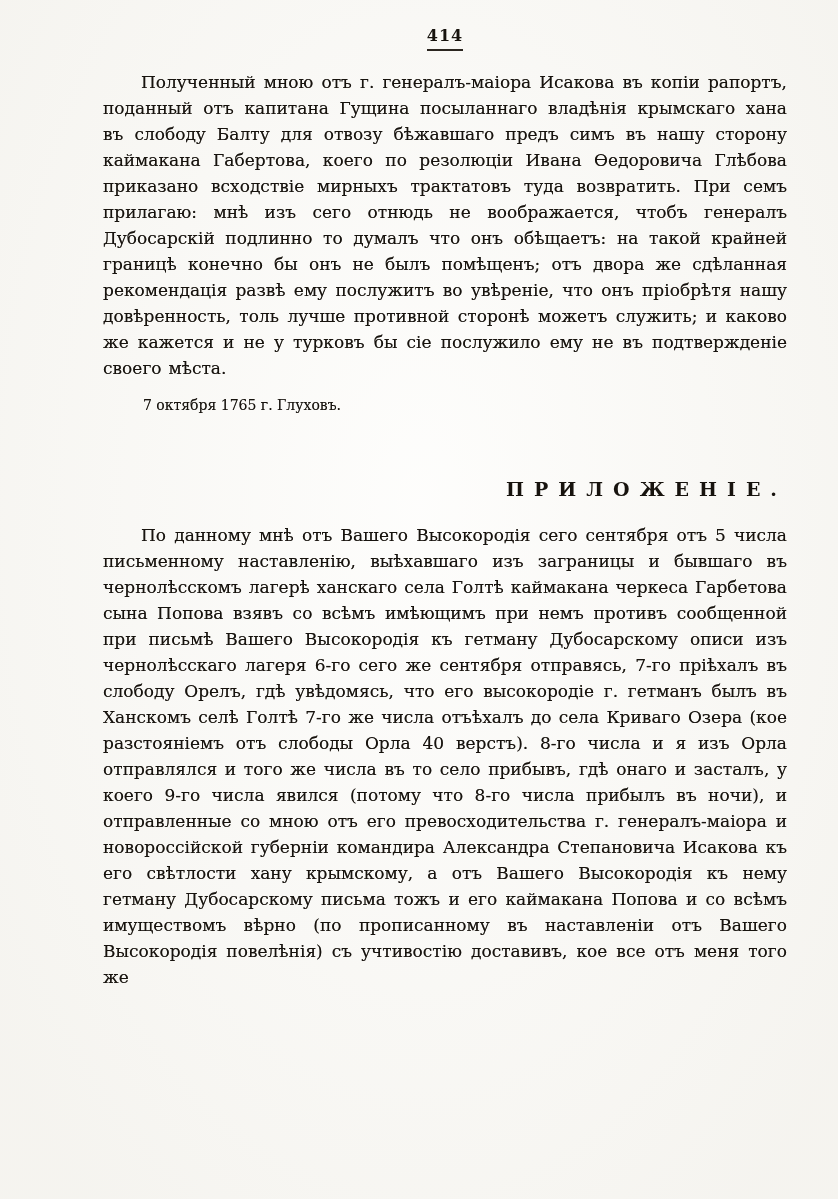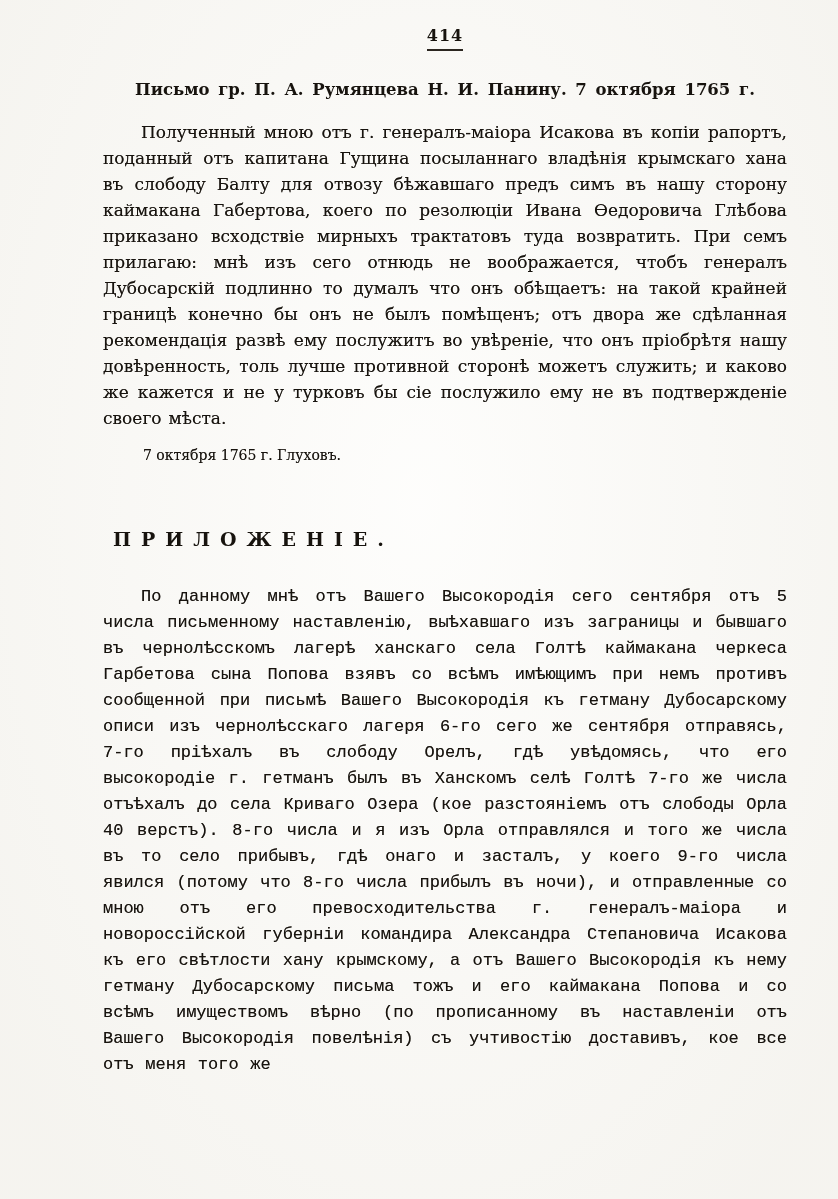--- a/index.html
+++ b/index.html
@@ -61,50 +61,48 @@
     margin-top: 0;
   }
   .letter-dateline {
     margin: 14px 0 0 40px;
     font-size: 14px;
     line-height: 20px;
     text-shadow: 0 0 0.3px rgba(20,15,10,0.5);
   }
   .appendix-title {
     margin: 62px 0 0 0;
-    text-align: left;
+    text-align: right;
     font-size: 19px;
     line-height: 25px;
     font-weight: bold;
     letter-spacing: 10px;
     text-indent: 10px;
   }
   .appendix-subtitle {
     margin: 16px 0 0 0;
     text-align: center;
     font-size: 16.5px;
     line-height: 24px;
     font-weight: bold;
   }
   .appendix-body {
-    margin-top: 32px;
-    font-family: Liberation Mono, monospace;
+    margin-top: 20px;
   }
 </style>
 </head>
 <body>
 
 <div class="scan-page">
 
   <div>
     <div class="page-number">414</div>
     <div class="page-number-rule"></div>
   </div>
 
-  <h1 class="letter-title">Письмо гр. П. А. Румянцева Н. И. Панину. 7 октября 1765 г.</h1>
 
   <p class="body-text letter-body">Полученный мною отъ г. генералъ-маіора Исакова въ копіи рапортъ, поданный отъ капитана Гущина посыланнаго владѣнія крымскаго хана въ слободу Балту для отвозу бѣжавшаго предъ симъ въ нашу сторону каймакана Габертова, коего по резолюціи Ивана Ѳедоровича Глѣбова приказано всходствіе мирныхъ трактатовъ туда возвратить. При семъ прилагаю: мнѣ изъ сего отнюдь не воображается, чтобъ генералъ Дубосарскій подлинно то думалъ что онъ обѣщаетъ: на такой крайней границѣ конечно бы онъ не былъ помѣщенъ; отъ двора же сдѣланная рекомендація развѣ ему послужитъ во увѣреніе, что онъ пріобрѣтя нашу довѣренность, толь лучше противной сторонѣ можетъ служить; и каково же кажется и не у турковъ бы сіе послужило ему не въ подтвержденіе своего мѣста.</p>
 
 
   <p class="letter-dateline">7 октября 1765 г. Глуховъ.</p>
 
   <h2 class="appendix-title">ПРИЛОЖЕНІЕ.</h2>
 
 
   <p class="body-text appendix-body">По данному мнѣ отъ Вашего Высокородія сего сентября отъ 5 числа письменному наставленію, выѣхавшаго изъ заграницы и бывшаго въ чернолѣсскомъ лагерѣ ханскаго села Голтѣ каймакана черкеса Гарбетова сына Попова взявъ со всѣмъ имѣющимъ при немъ противъ сообщенной при письмѣ Вашего Высокородія къ гетману Дубосарскому описи изъ чернолѣсскаго лагеря 6-го сего же сентября отправясь, 7-го пріѣхалъ въ слободу Орелъ, гдѣ увѣдомясь, что его высокородіе г. гетманъ былъ въ Ханскомъ селѣ Голтѣ 7-го же числа отъѣхалъ до села Криваго Озера (кое разстояніемъ отъ слободы Орла 40 верстъ). 8-го числа и я изъ Орла отправлялся и того же числа въ то село прибывъ, гдѣ онаго и засталъ, у коего 9-го числа явился (потому что 8-го числа прибылъ въ ночи), и отправленные со мною отъ его превосходительства г. генералъ-маіора и новороссійской губерніи командира Александра Степановича Исакова къ его свѣтлости хану крымскому, а отъ Вашего Высокородія къ нему гетману Дубосарскому письма тожъ и его каймакана Попова и со всѣмъ имуществомъ вѣрно (по прописанному въ наставленіи отъ Вашего Высокородія повелѣнія) съ учтивостію доставивъ, кое все отъ меня того же</p>

